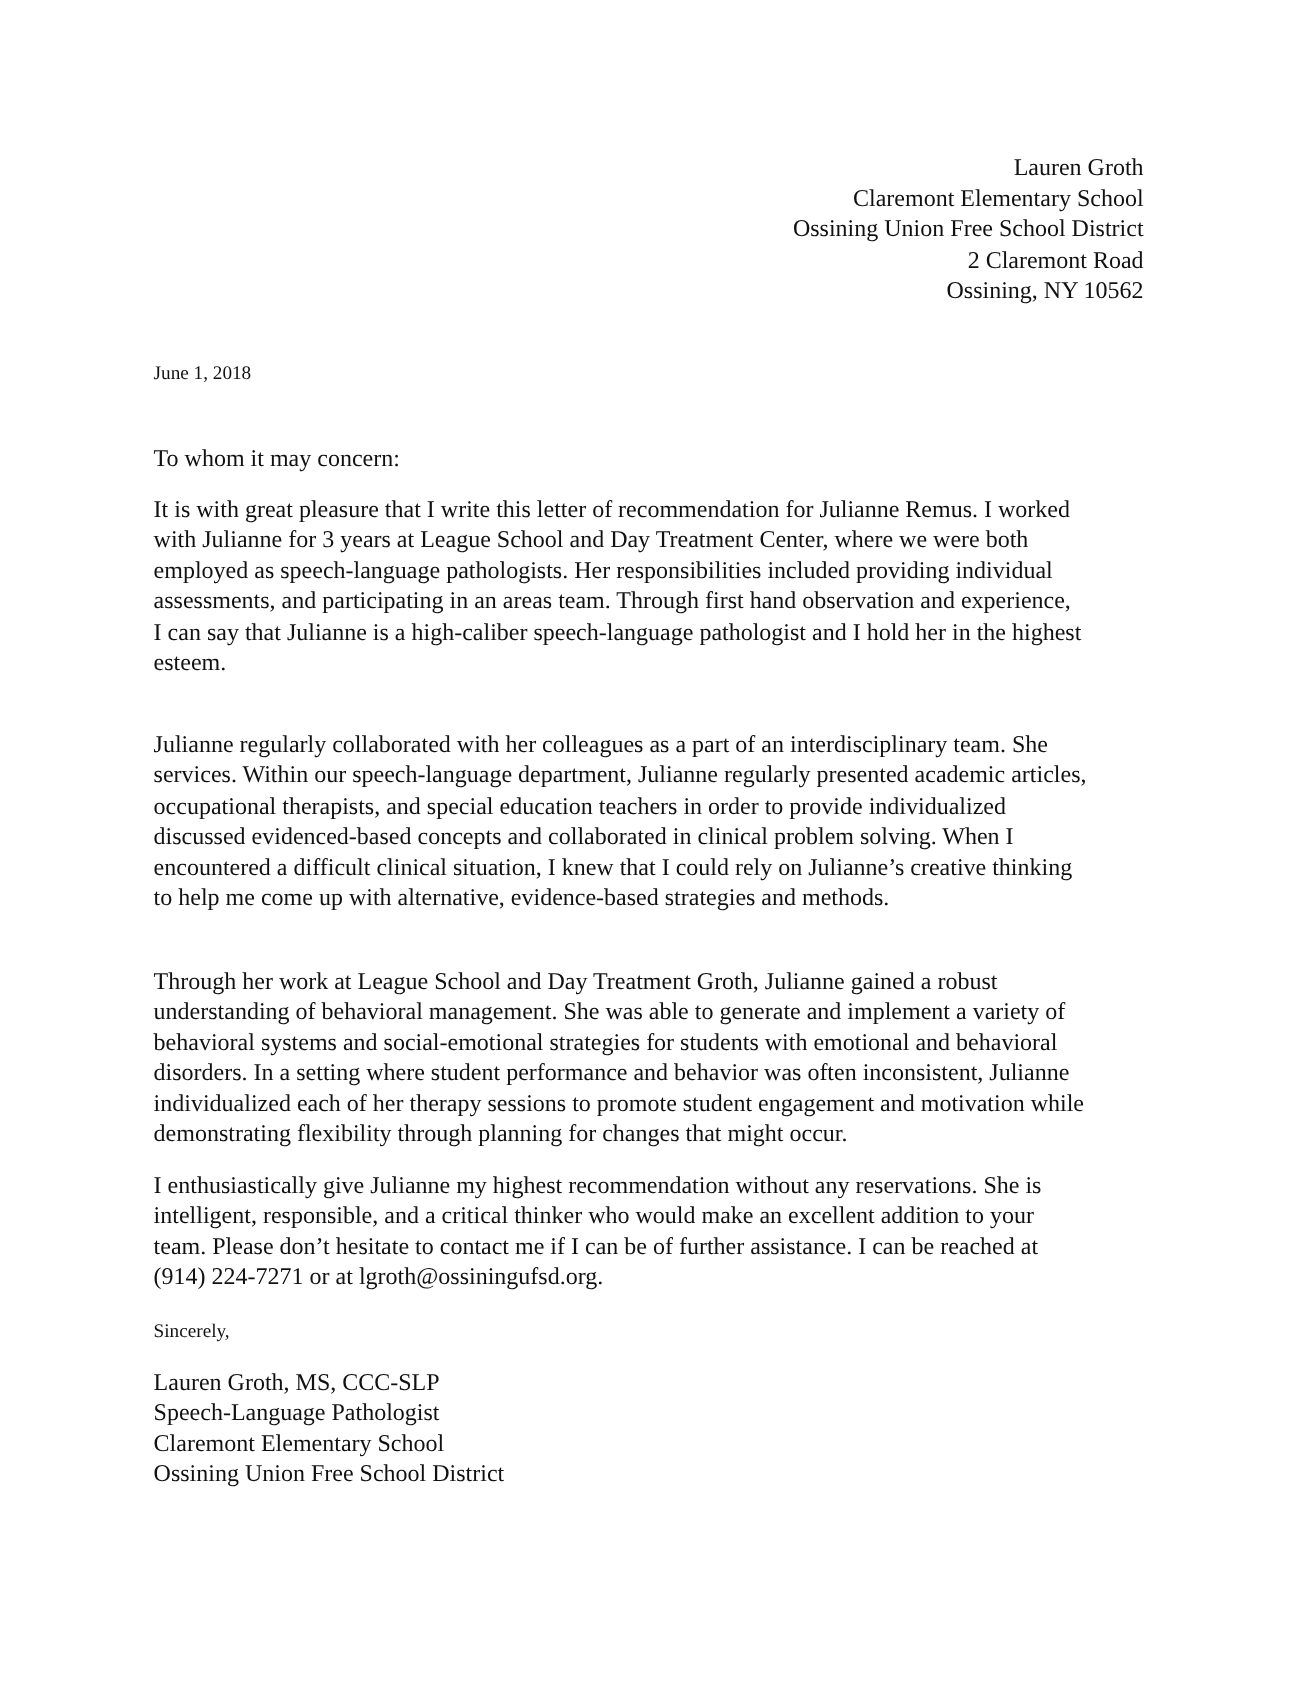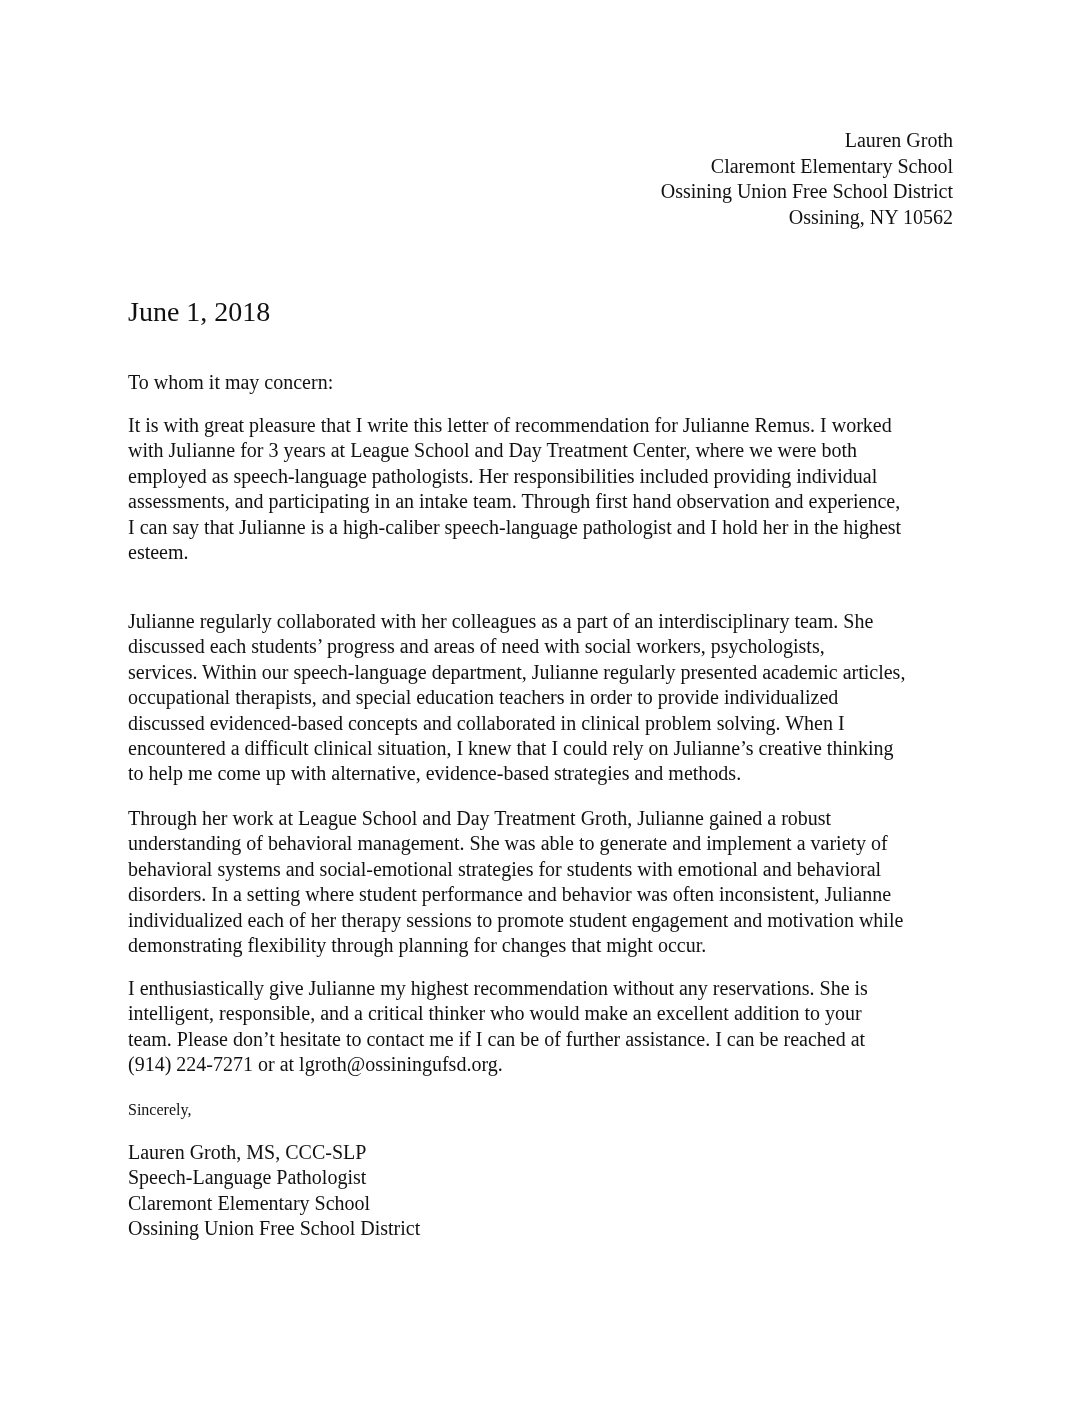--- a/index.html
+++ b/index.html
@@ -27,21 +27,21 @@
       top: 128px;
       text-align: right;
       font-size: 20px;
       line-height: 25.5px;
     }
     .sender div { white-space: nowrap; }
     .date {
       position: absolute;
       left: 128px;
       top: 299px;
-      font-size: 28px;
+      font-size: 16px;
       line-height: 25px;
     }
     .salutation {
       position: absolute;
       left: 128px;
       top: 370px;
       font-size: 20px;
       line-height: 25px;
       font-family: Liberation Serif, serif;
     }
@@ -78,39 +78,39 @@
   </style>
 </head>
 <body>
 
 <div class="page">
 
   <div class="sender">
     <div>Lauren Groth</div>
     <div>Claremont Elementary School</div>
     <div>Ossining Union Free School District</div>
+    <div>2 Claremont Road</div>
     <div>Ossining, NY 10562</div>
   </div>
 
   <div class="date">June 1, 2018</div>
 
   <div class="salutation">To whom it may concern:</div>
 
   <div class="para" id="p1">
     <span class="line">It is with great pleasure that I write this letter of recommendation for Julianne Remus. I worked</span>
     <span class="line">with Julianne for 3 years at League School and Day Treatment Center, where we were both</span>
     <span class="line">employed as speech-language pathologists. Her responsibilities included providing individual</span>
-    <span class="line">assessments, and participating in an intake team. Through first hand observation and experience,</span>
+    <span class="line">assessments, and participating in an areas team. Through first hand observation and experience,</span>
     <span class="line">I can say that Julianne is a high-caliber speech-language pathologist and I hold her in the highest</span>
     <span class="line">esteem.</span>
   </div>
 
   <div class="para" id="p2">
     <span class="line">Julianne regularly collaborated with her colleagues as a part of an interdisciplinary team. She</span>
-    <span class="line">discussed each students’ progress and areas of need with social workers, psychologists,</span>
     <span class="line">services. Within our speech-language department, Julianne regularly presented academic articles,</span>
     <span class="line">occupational therapists, and special education teachers in order to provide individualized</span>
     <span class="line">discussed evidenced-based concepts and collaborated in clinical problem solving. When I</span>
     <span class="line">encountered a difficult clinical situation, I knew that I could rely on Julianne’s creative thinking</span>
     <span class="line">to help me come up with alternative, evidence-based strategies and methods.</span>
   </div>
 
   <div class="para" id="p3">
     <span class="line">Through her work at League School and Day Treatment Groth, Julianne gained a robust</span>
     <span class="line">understanding of behavioral management. She was able to generate and implement a variety of</span>

